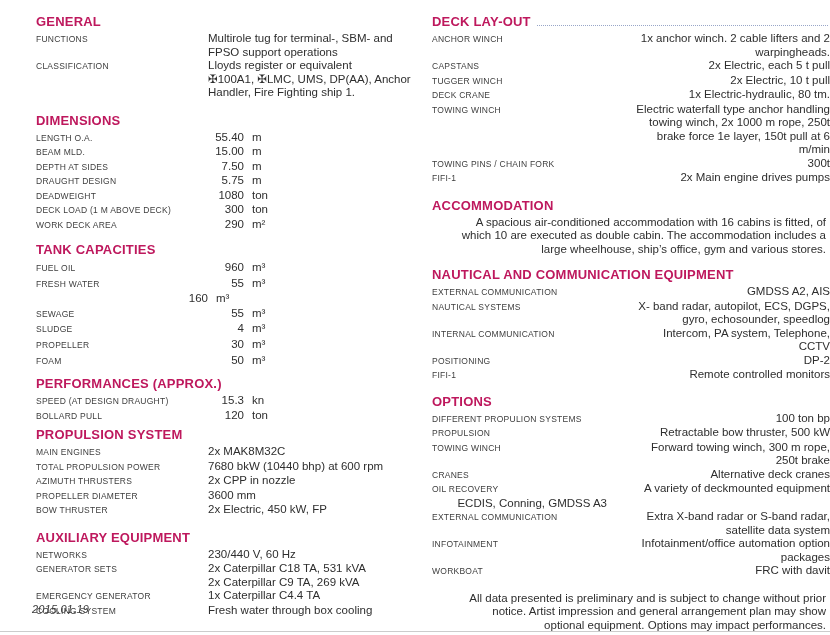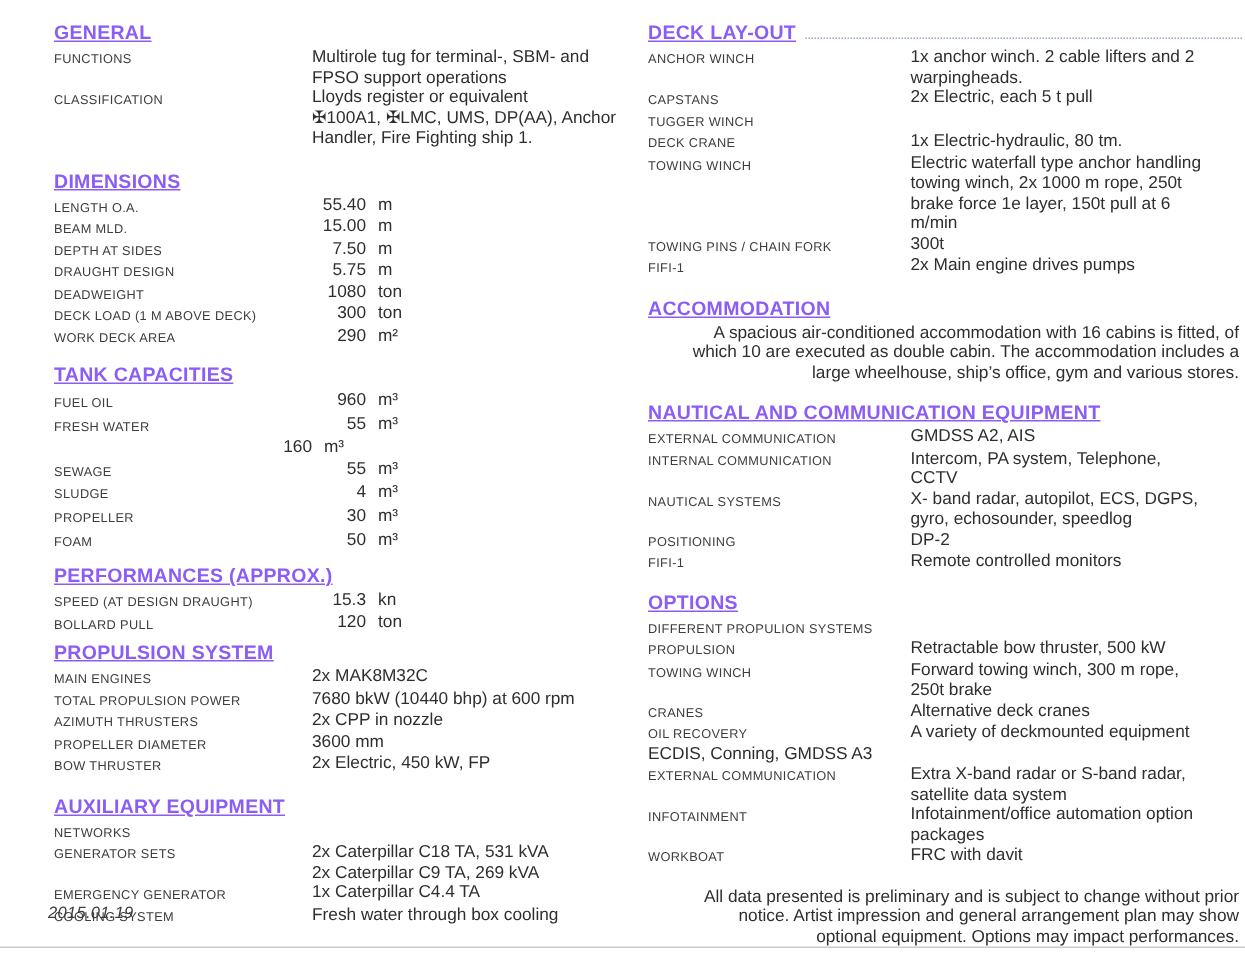--- a/index.html
+++ b/index.html
@@ -6,39 +6,39 @@
   html,body { background:#ffffff; }
   body {
     width:830px; height:635px; position:relative; overflow:hidden;
     font-family:"Liberation Sans", sans-serif; color:#2e2e2e;
   }
   .columns { display:flex; padding:14px 0 0 36px; }
   .col-left  { width:380px; flex:0 0 380px; }
   .col-right { width:398px; flex:0 0 398px; margin-left:16px; }
 
   h2.sec-title {
-    font-size:13px; font-weight:bold; color:#8b5cf6;
+    font-size:13px; font-weight:bold; color:#be185d;
     letter-spacing:0.2px; line-height:15px; margin-bottom:3px;
-    display:flex; align-items:flex-end;text-decoration:underline;
+    display:flex; align-items:flex-end;
   }
   .leader { flex:1; border-bottom:1px dotted #98a6c8; margin:0 2px 3px 6px; height:1px; }
 
   .lbl {
     font-size:8.5px; color:#3d3d3d; letter-spacing:0.25px;
     line-height:13.5px; padding-top:1px;
   }
   .val, .num, .unit { font-size:11.5px; color:#2e2e2e; line-height:13.5px; }
   .val { white-space:pre-line; }
   .num { text-align:right; }
   .unit { padding-left:8px; }
 
   .trow { display:grid; grid-template-columns:172px 1fr; align-items:start; }
   .nrow { display:grid; grid-template-columns:172px 36px 1fr; align-items:start; }
   .col-right .trow { grid-template-columns:175px 1fr; }
-  .col-right .val { max-width:228px; }
+  .col-right .val { max-width:228px;text-align:right; }
 
   .sec-tanks .lbl, .sec-tanks .num, .sec-tanks .unit { line-height:14.6px; }
 
   .para { font-size:11.5px; line-height:13.5px; white-space:pre-line; max-width:394px;text-align:right; }
 
   
   .sec-dimensions   { margin-top:13px; }
   .sec-tanks        { margin-top:10px; }
   .sec-performances { margin-top:8px; }
   .sec-propulsion   { margin-top:4px; }
@@ -191,20 +191,21 @@
       <div class="trow">
         <span class="lbl">BOW THRUSTER</span>
         <span class="val">2x Electric, 450 kW, FP</span>
       </div>
     </section>
 
     <section class="sec-auxiliary">
       <h2 class="sec-title">AUXILIARY EQUIPMENT</h2>
       <div class="trow">
         <span class="lbl">NETWORKS</span>
+        <span class="val">230/440 V, 60 Hz</span>
       </div>
       <div class="trow">
         <span class="lbl">GENERATOR SETS</span>
         <span class="val">2x Caterpillar C18 TA, 531 kVA
 2x Caterpillar C9 TA, 269 kVA</span>
       </div>
       <div class="trow">
         <span class="lbl">EMERGENCY GENERATOR</span>
         <span class="val">1x Caterpillar C4.4 TA</span>
       </div>
@@ -227,20 +228,21 @@
         <span class="lbl">ANCHOR WINCH</span>
         <span class="val">1x anchor winch. 2 cable lifters and 2
 warpingheads.</span>
       </div>
       <div class="trow">
         <span class="lbl">CAPSTANS</span>
         <span class="val">2x Electric, each 5 t pull</span>
       </div>
       <div class="trow">
         <span class="lbl">TUGGER WINCH</span>
+        <span class="val">2x Electric, 10 t pull</span>
       </div>
       <div class="trow">
         <span class="lbl">DECK CRANE</span>
         <span class="val">1x Electric-hydraulic, 80 tm.</span>
       </div>
       <div class="trow">
         <span class="lbl">TOWING WINCH</span>
         <span class="val">Electric waterfall type anchor handling
 towing winch, 2x 1000 m rope, 250t
 brake force 1e layer, 150t pull at 6
@@ -263,43 +265,44 @@
 large wheelhouse, ship’s office, gym and various stores.</p>
     </section>
 
     <section class="sec-nautical">
       <h2 class="sec-title">NAUTICAL AND COMMUNICATION EQUIPMENT</h2>
       <div class="trow">
         <span class="lbl">EXTERNAL COMMUNICATION</span>
         <span class="val">GMDSS A2, AIS</span>
       </div>
       <div class="trow">
+        <span class="lbl">NAUTICAL SYSTEMS</span>
+        <span class="val">X- band radar, autopilot, ECS, DGPS,
+gyro, echosounder, speedlog</span>
+      </div>
+      <div class="trow">
         <span class="lbl">INTERNAL COMMUNICATION</span>
         <span class="val">Intercom, PA system, Telephone,
 CCTV</span>
       </div>
       <div class="trow">
-        <span class="lbl">NAUTICAL SYSTEMS</span>
-        <span class="val">X- band radar, autopilot, ECS, DGPS,
-gyro, echosounder, speedlog</span>
-      </div>
-      <div class="trow">
         <span class="lbl">POSITIONING</span>
         <span class="val">DP-2</span>
       </div>
       <div class="trow">
         <span class="lbl">FIFI-1</span>
         <span class="val">Remote controlled monitors</span>
       </div>
     </section>
 
     <section class="sec-options">
       <h2 class="sec-title">OPTIONS</h2>
       <div class="trow">
         <span class="lbl">DIFFERENT PROPULION SYSTEMS</span>
+        <span class="val">100 ton bp</span>
       </div>
       <div class="trow">
         <span class="lbl">PROPULSION</span>
         <span class="val">Retractable bow thruster, 500 kW</span>
       </div>
       <div class="trow">
         <span class="lbl">TOWING WINCH</span>
         <span class="val">Forward towing winch, 300 m rope,
 250t brake</span>
       </div>

